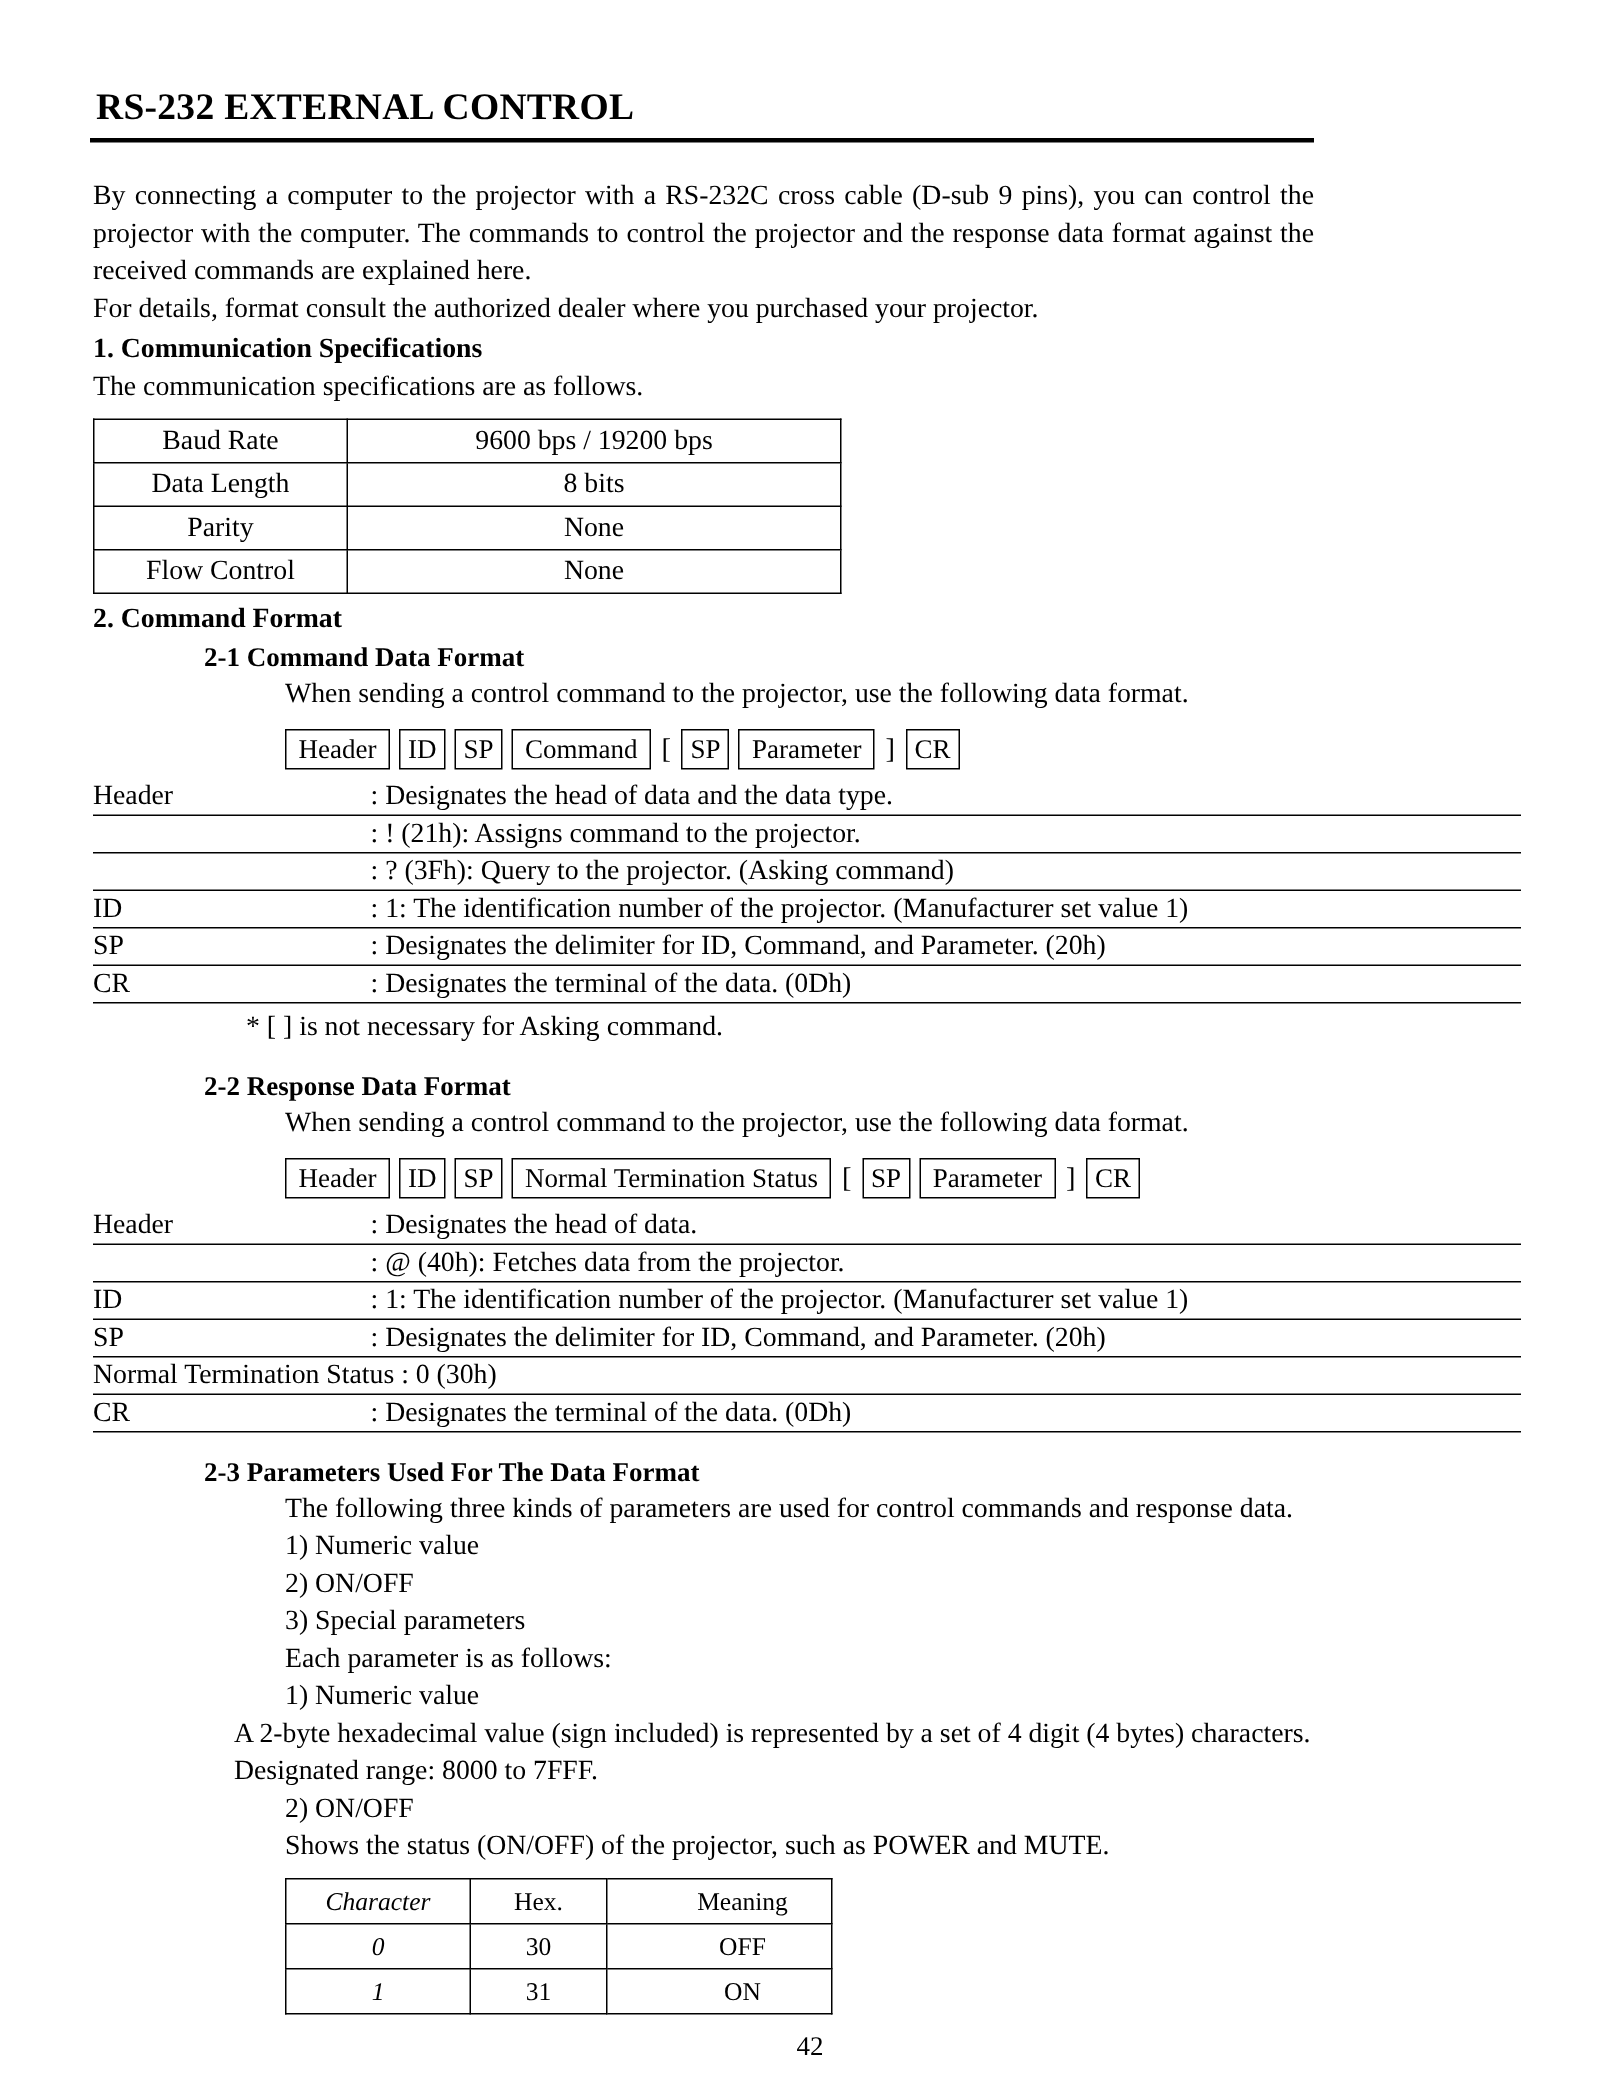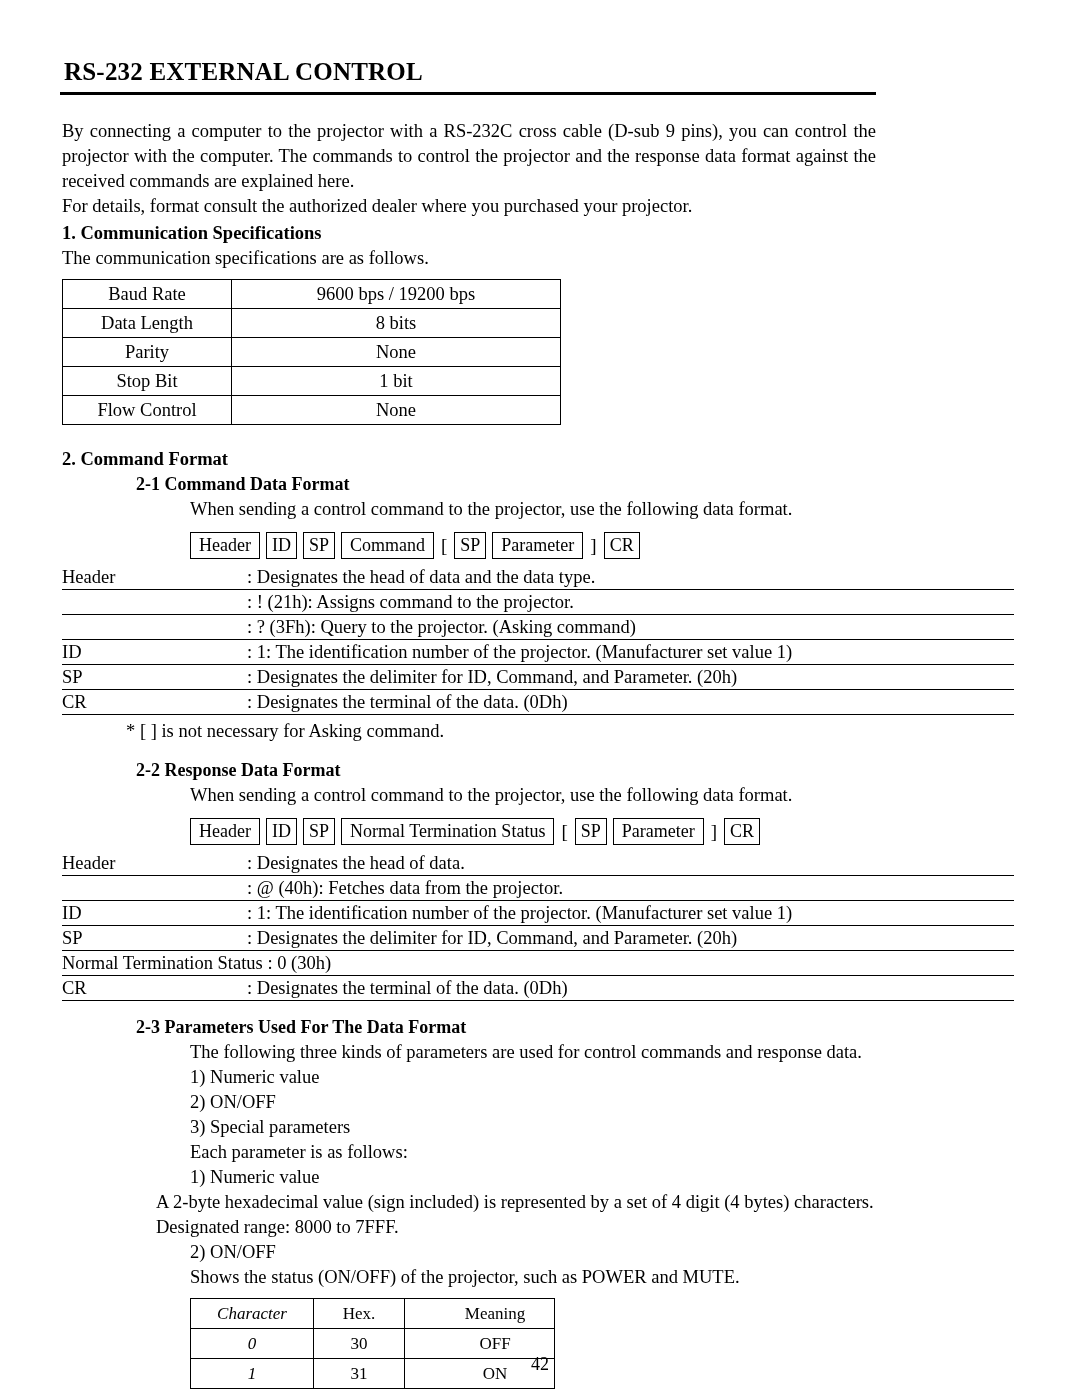--- a/index.html
+++ b/index.html
@@ -52,21 +52,21 @@
     font-size: 18px;
     line-height: 25px;
     margin: 0 0 0 76px;
   }
   .indent3 { margin-left: 130px; }
   .indent4 { margin-left: 96px; }
 
   
   table.spec {
     border-collapse: collapse;
-    margin: 8px 0 22px 2px;
+    margin: 8px 0 5px 2px;
     table-layout: fixed;
   }
   table.spec td {
     border: 1.5px solid #000;
     height: 28px;
     font-size: 18.5px;
     padding: 0 8px;
     vertical-align: middle;
   }
   table.spec td.label {
@@ -111,21 +111,21 @@
     width: 185px;
     flex: 0 0 185px;
     padding-left: 0px;
   }
   .defrow .desc { flex: 1 1 auto; }
   .defrow .wide { flex: 1 1 auto; }
 
   .note {
     font-size: 18.5px;
     line-height: 26px;
-    margin: 3px 0 0 66px;
+    margin: 3px 0 0 104px;
   }
 
   
   table.chartbl {
     border-collapse: collapse;
     margin: 8px 0 0 130px;
     table-layout: fixed;
   }
   table.chartbl td, table.chartbl th {
     border: 1.5px solid #000;
@@ -169,24 +169,20 @@
         <td class="label">Baud Rate</td>
         <td class="value">9600 bps / 19200 bps</td>
       </tr>
       <tr>
         <td class="label">Data Length</td>
         <td class="value">8 bits</td>
       </tr>
       <tr>
         <td class="label">Parity</td>
         <td class="value">None</td>
-      </tr>
-      <tr>
-        <td class="label">Stop Bit</td>
-        <td class="value">1 bit</td>
       </tr>
       <tr>
         <td class="label">Flow Control</td>
         <td class="value">None</td>
       </tr>
     </tbody>
   </table>
 
   <div class="sec-title">2. Command Format</div>
   <div class="sub-title">2-1 Command Data Format</div>

